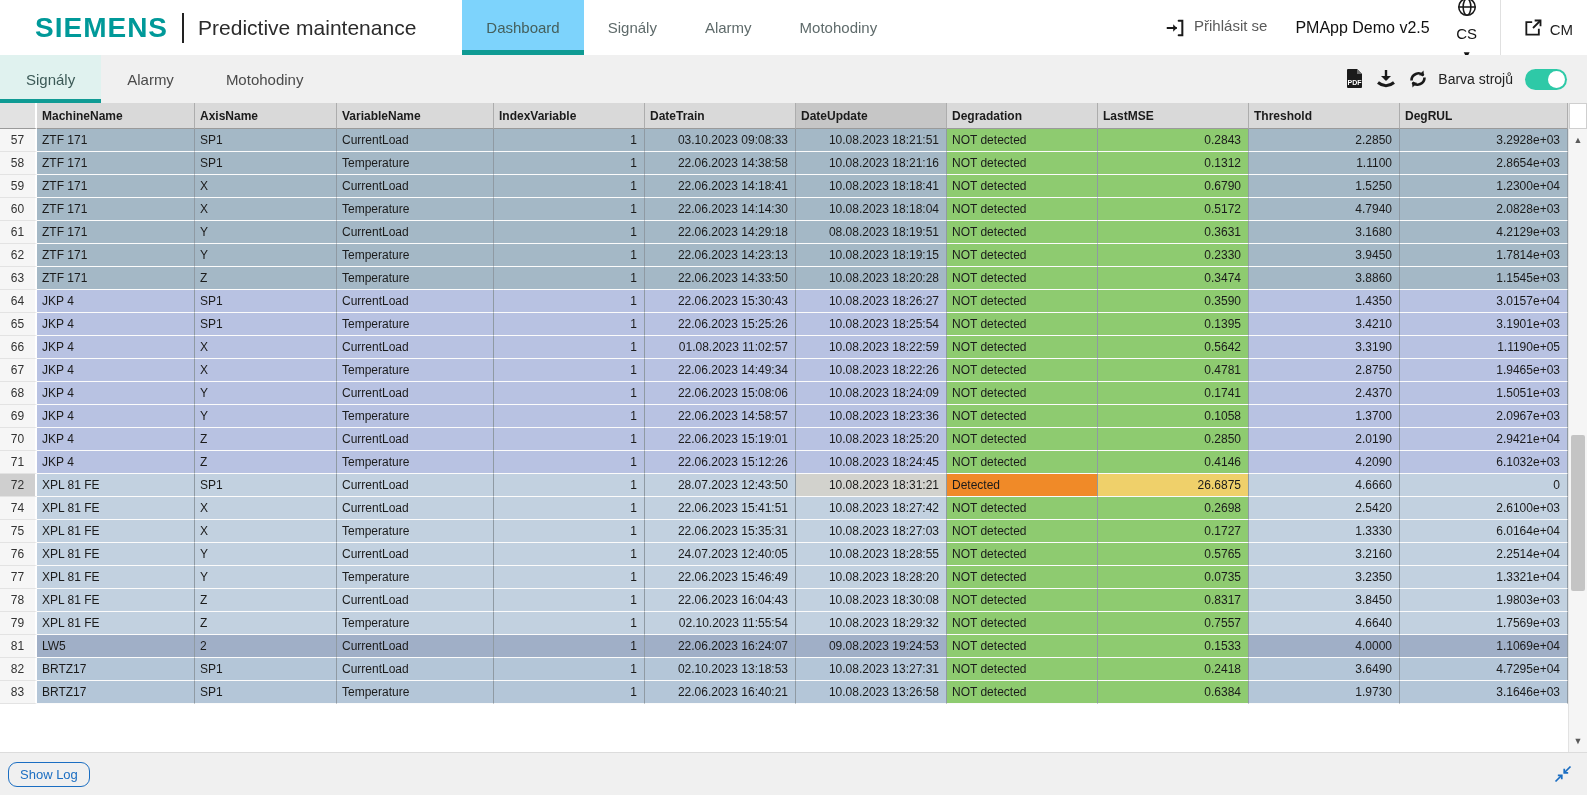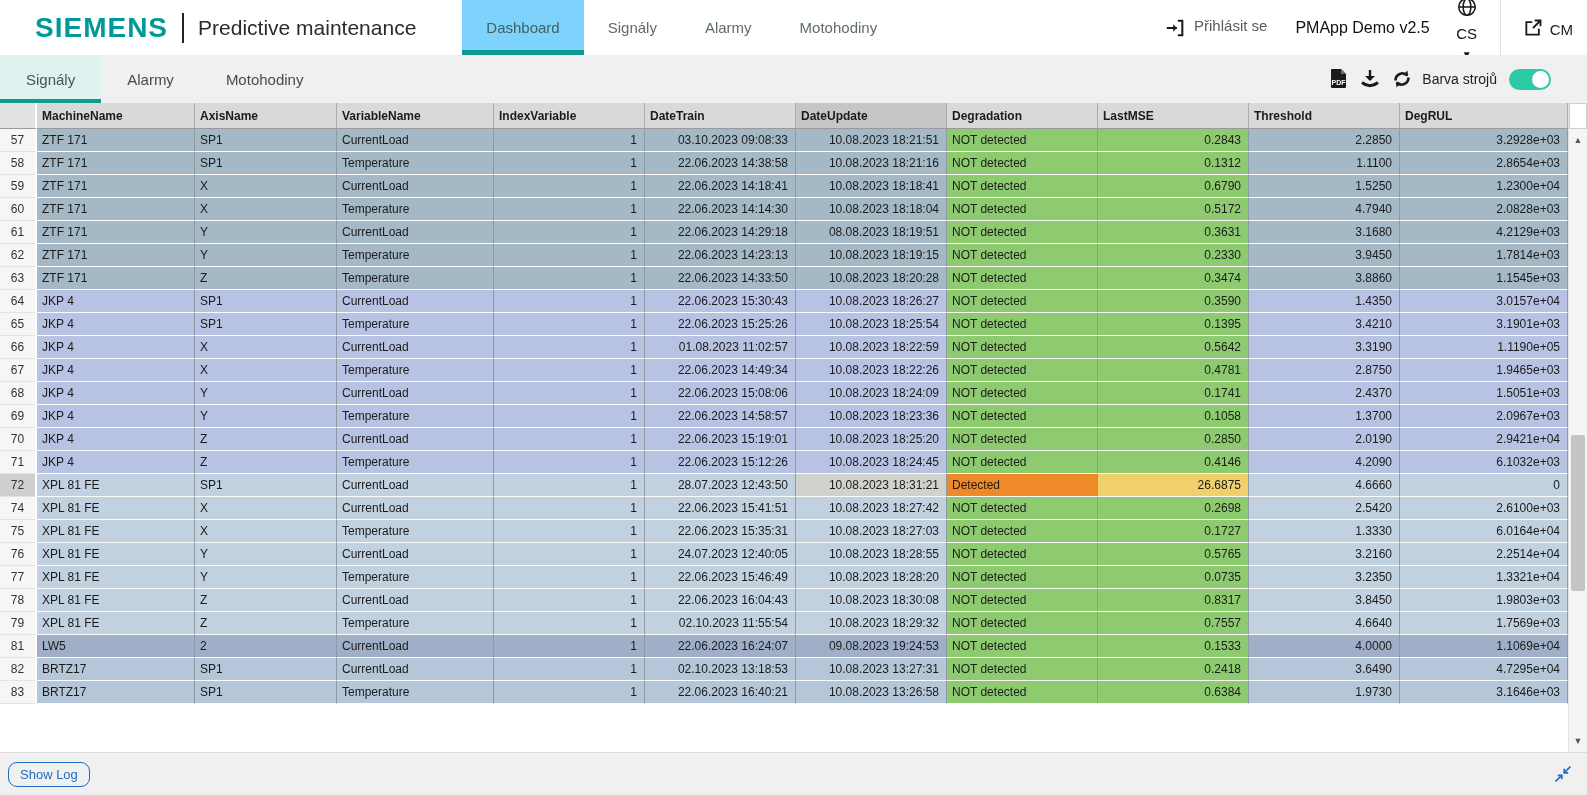--- a/index.html
+++ b/index.html
@@ -28,21 +28,21 @@
   .cm-link { display:flex; align-items:flex-end; gap:7px; font-size:15px; color:#222; cursor:pointer; }
 
   
   .toolbar { height:48px; background:#f0f0f0; display:flex; align-items:stretch; flex:0 0 auto; }
   .sub-tabs { display:flex; }
   .sub-tab { display:flex; align-items:center; padding:0 26px; font-size:15px; color:#4a4a4a;
      cursor:pointer; position:relative; }
   .sub-tab.active { background:#e0f2ef; color:#3c5a57; }
   .sub-tab.active::after { content:""; position:absolute; left:0; right:0; bottom:0;
      height:4px; background:#0f9b94; }
-  .toolbar-right { margin-left:auto; display:flex; align-items:center; gap:8px; padding-right:36px; }
+  .toolbar-right { margin-left:auto; display:flex; align-items:center; gap:8px; padding-right:20px; }
   .tool-icon { cursor:pointer; display:flex; align-items:center; }
   .machine-color { display:flex; align-items:center; gap:12px; }
   .machine-color-label { font-size:14px; color:#222; }
   .toggle { width:42px; height:21px; background:#2ec9a7; border-radius:11px; position:relative; cursor:pointer; }
   .toggle .knob { position:absolute; right:2px; top:2px; width:17px; height:17px;
      background:#fff; border-radius:50%; }
 
   
   .table-area { position:relative; flex:1 1 auto; overflow:hidden; background:#fff; }
   table { border-spacing:0; table-layout:fixed; width:1568px; }

